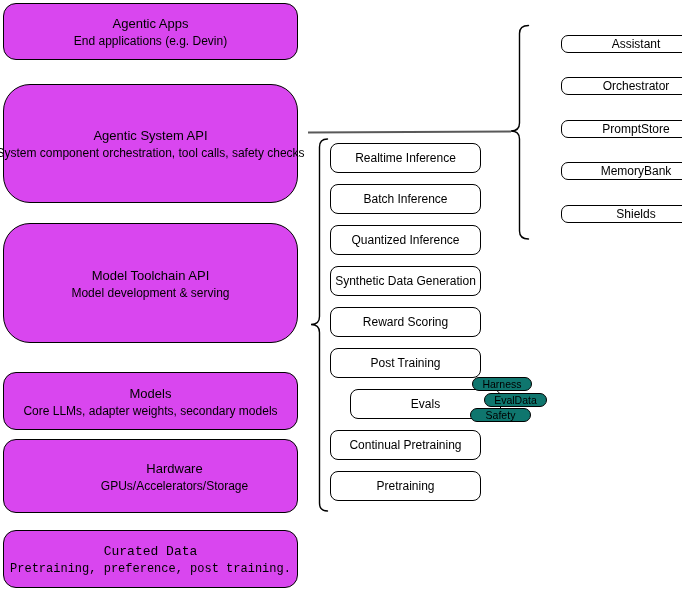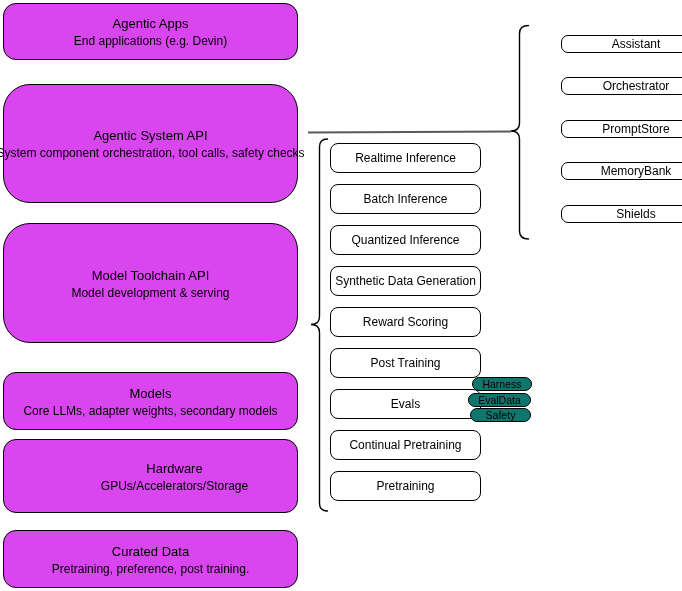--- a/index.html
+++ b/index.html
@@ -103,37 +103,37 @@
     <div class="s">Model development &amp; serving</div>
   </div>
   <div class="lbox" style="top:372px; height:58px; border-radius:13px;">
     <div class="t">Models</div>
     <div class="s">Core LLMs, adapter weights, secondary models</div>
   </div>
   <div class="lbox" style="top:439px; height:74px; border-radius:13px;padding-left:48px;">
     <div class="t">Hardware</div>
     <div class="s">GPUs/Accelerators/Storage</div>
   </div>
-  <div class="lbox" style="top:530px; height:58px; border-radius:13px;">
+  <div class="lbox" style="top:530px; height:58px; border-radius:13px;font-family:Liberation Mono, monospace;">
     <div class="t">Curated Data</div>
     <div class="s">Pretraining, preference, post training.</div>
   </div>
 
   <div class="mbox" style="top:143px;">Realtime Inference</div>
   <div class="mbox" style="top:184px;">Batch Inference</div>
   <div class="mbox" style="top:225px;">Quantized Inference</div>
   <div class="mbox" style="top:266px;">Synthetic Data Generation</div>
   <div class="mbox" style="top:307px;">Reward Scoring</div>
   <div class="mbox" style="top:348px;">Post Training</div>
-  <div class="mbox" style="top:389px;">Evals</div>
+  <div class="mbox" style="top:389px;margin-left:20px;">Evals</div>
   <div class="mbox" style="top:430px;">Continual Pretraining</div>
   <div class="mbox" style="top:471px;">Pretraining</div>
 
   <div class="pill" style="left:472px; top:377px; width:60px; height:14px;">Harness</div>
-  <div class="pill" style="left:468px; top:393px; width:63px; height:14px;">EvalData</div>
+  <div class="pill" style="left:484px; top:393px; width:63px; height:14px;">EvalData</div>
   <div class="pill" style="left:470px; top:408px; width:61px; height:14px;">Safety</div>
 
   <div class="rbox" style="top:35px;">Assistant</div>
   <div class="rbox" style="top:77px;">Orchestrator</div>
   <div class="rbox" style="top:120px;">PromptStore</div>
   <div class="rbox" style="top:162px;">MemoryBank</div>
   <div class="rbox" style="top:205px;">Shields</div>
 
   <svg class="overlay" width="682" height="591" viewBox="0 0 682 591">
 

